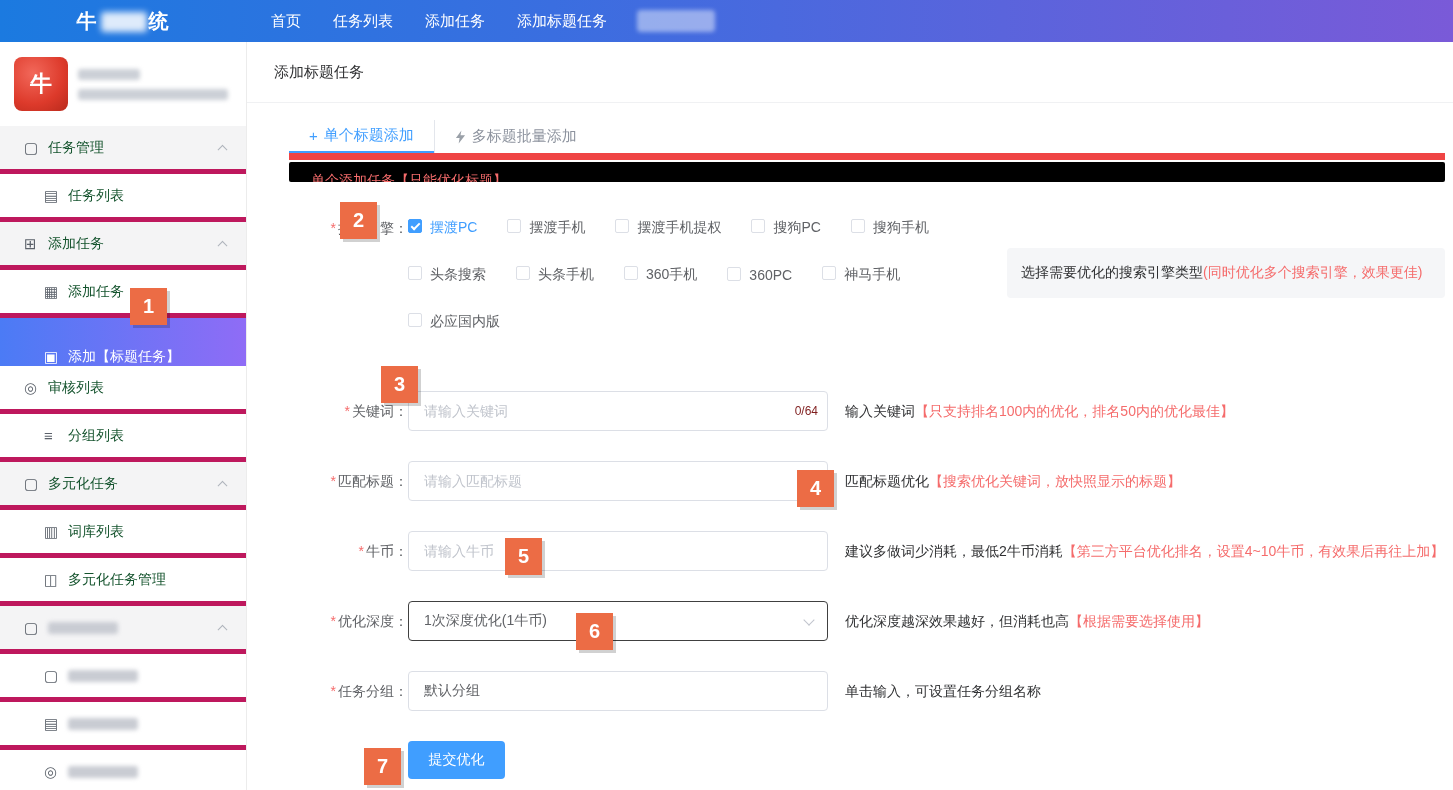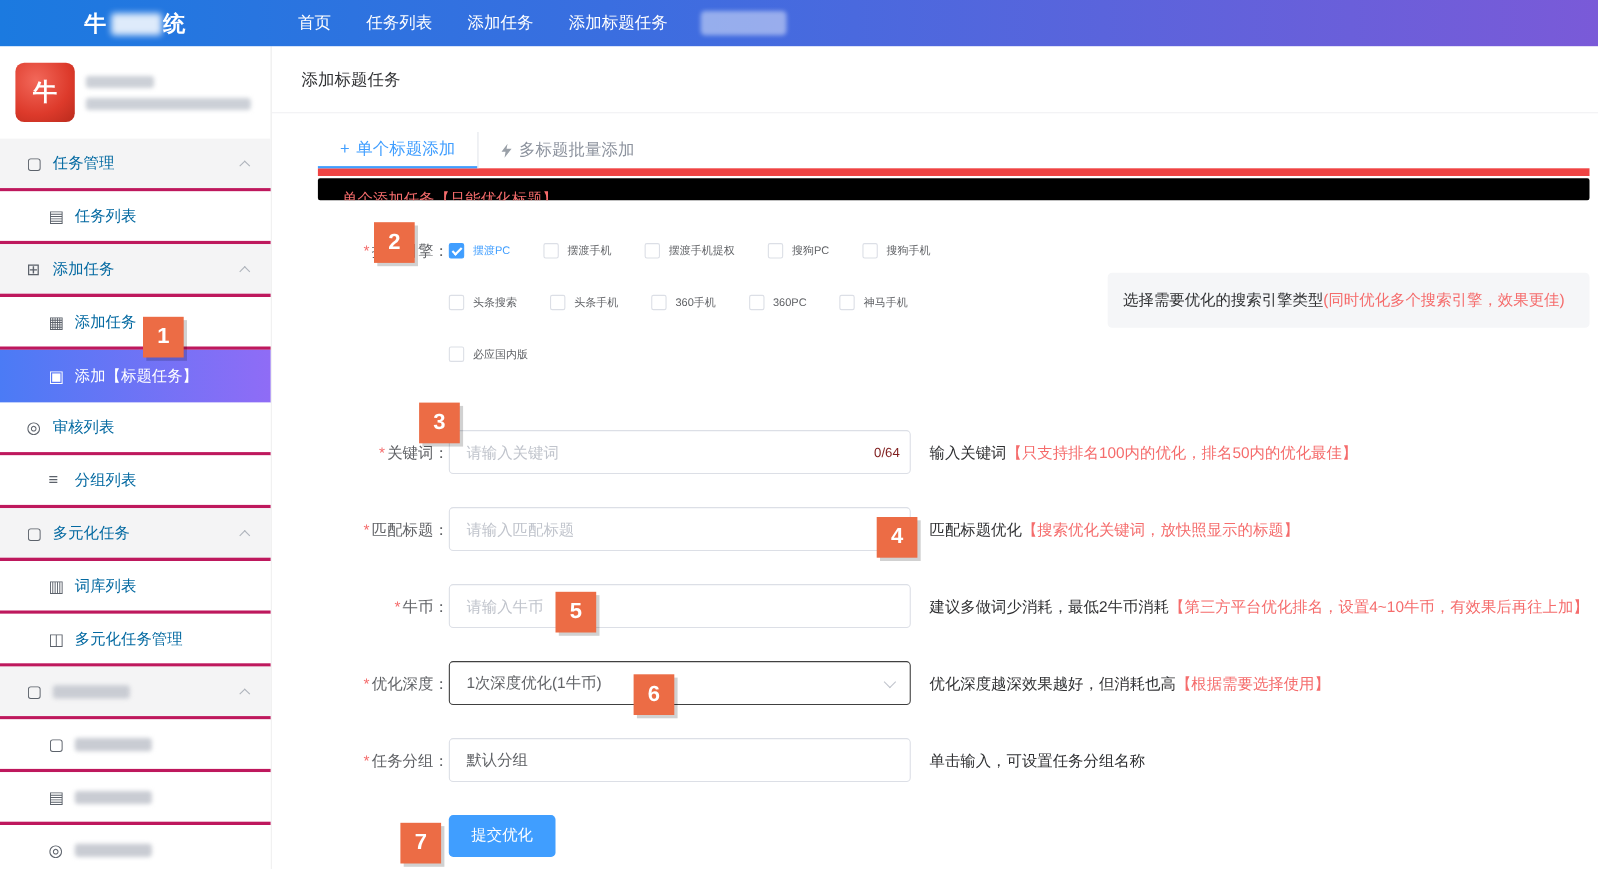--- a/index.html
+++ b/index.html
@@ -25,25 +25,25 @@
   .avatar { width:54px; height:54px; border-radius:8px; flex-shrink:0;
     background:radial-gradient(circle at 35% 30%, #f2685a 0%, #dd3a2b 60%, #b92a1c 100%);
     display:flex; align-items:center; justify-content:center; color:#fff; font-size:22px; font-weight:bold; }
   .pbars { margin-left:10px; }
   .blur-bar { background:#ccd0d7; border-radius:3px; filter:blur(2px); }
   .pb1 { width:62px; height:11px; margin-bottom:9px; }
   .pb2 { width:150px; height:11px; }
 
   .menu { }
   .mitem { position:relative; height:48px; display:flex; align-items:center; font-size:14px;
-    color:#0369a1; background:#fff; border-bottom:3px solid #be185d; cursor:pointer; }
+    color:#14532d; background:#fff; border-bottom:5px solid #be185d; cursor:pointer; }
   .mitem.group { background:#f4f4f5; padding-left:24px; }
   .mitem.top { padding-left:24px; }
   .mitem.sub { padding-left:44px; }
-  .mitem.selected { background:linear-gradient(90deg,#4b7bf5 0%,#8f6cf6 100%); color:#fff; border-bottom:none; }
+  .mitem.selected { background:linear-gradient(90deg,#4b7bf5 0%,#8f6cf6 100%); color:#fff; border-bottom:none;align-items:flex-end; }
   .mitem.selected .ic { color:#fff; }
   .ic { display:inline-block; width:24px; font-size:15px; color:#5c626b; }
   .i-doc::before{content:"▢";} .i-list::before{content:"▤";} .i-addgrid::before{content:"⊞";}
   .i-grid::before{content:"▦";} .i-return::before{content:"▣";} .i-menu::before{content:"≡";}
   .i-eye::before{content:"◎";} .i-book::before{content:"▥";} .i-tasks::before{content:"◫";}
   .chev { position:absolute; right:20px; top:50%; width:7px; height:7px;
     border-left:1px solid #aeb3bb; border-top:1px solid #aeb3bb; transform:translateY(-25%) rotate(45deg); }
   .mlabel-blur { width:70px; height:12px; background:#c9ccd3; border-radius:3px; filter:blur(2px); }
 
   
@@ -81,21 +81,21 @@
   .caret { position:absolute; right:14px; top:14px; width:8px; height:8px;
     border-left:1.5px solid #c0c4cc; border-bottom:1.5px solid #c0c4cc; transform:rotate(-45deg); }
   .fnote { margin-left:17px; font-size:14px; white-space:nowrap; line-height:40px; }
   .nd { color:#303133; }
   .nr { color:#f56c6c; }
 
   
   .cb-area { position:relative; flex:1; }
   .cb-row { display:flex; height:20px; align-items:center; margin-bottom:27px; }
   .cb-row:last-of-type { margin-bottom:0; }
-  .cb-item { display:flex; align-items:center; margin-right:30px; font-size:10px; color:#606266; cursor:pointer; }
+  .cb-item { display:flex; margin-right:30px; font-size:14px; color:#606266; cursor:pointer; }
   .cb-box { position:relative; width:14px; height:14px; border:1px solid #dcdfe6; border-radius:2px;
     background:#fff; margin-right:8px; flex-shrink:0; }
   .cb-item.checked { color:#409eff; }
   .cb-item.checked .cb-box { background:#409eff; border-color:#409eff; }
   .cb-item.checked .cb-box::after { content:""; position:absolute; left:4px; top:1px;
     width:3px; height:7px; border:solid #fff; border-width:0 2px 2px 0; transform:rotate(45deg); }
   .engine-note { position:absolute; left:599px; top:30px; width:438px; height:50px;
     background:#f5f6f8; border-radius:4px; display:flex; align-items:center; padding:0 14px;
     font-size:14px; white-space:nowrap; overflow:hidden; }
 

